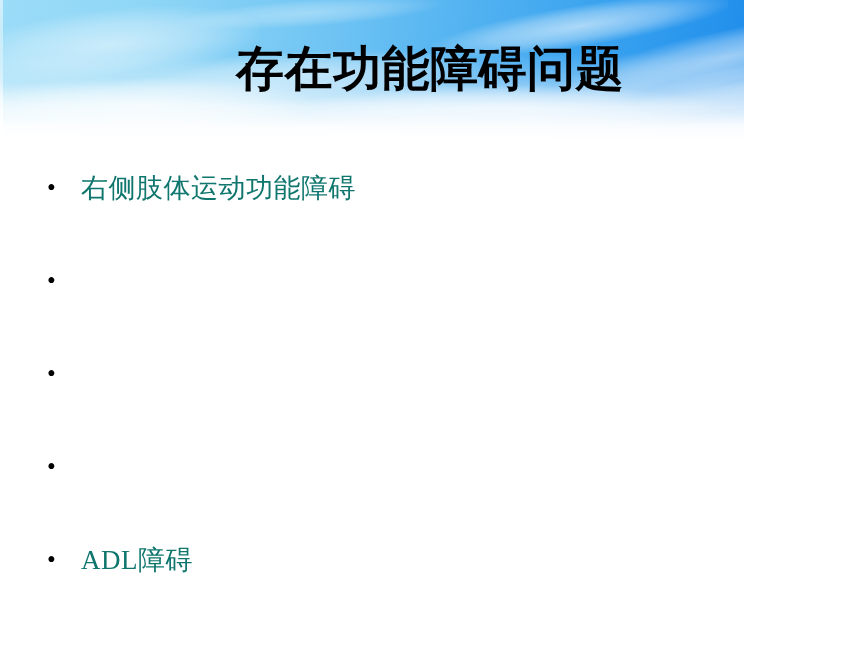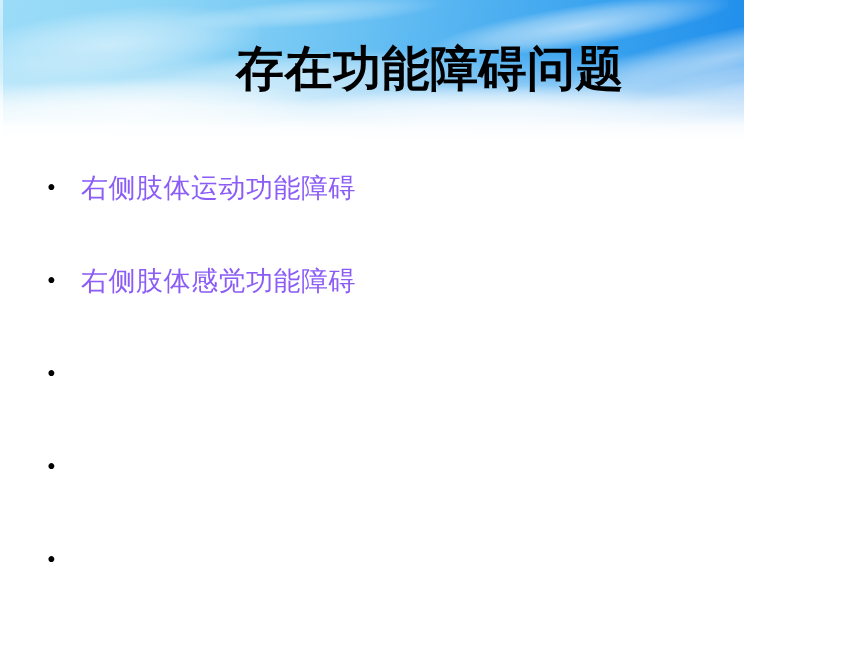--- a/index.html
+++ b/index.html
@@ -129,21 +129,21 @@
     color: #000000;
     text-align: left;
     padding-left: 3px;
   }
 
   .bullet-text {
     flex: 1 1 auto;
     font-family: "Liberation Serif", "DejaVu Serif", serif;
     font-size: 27px;
     line-height: 40px;
-    color: #8b5cf6;
+    color: #0f766e;
     letter-spacing: 0.5px;
     white-space: nowrap;
   }
 </style>
 </head>
 <body>
 
 <div id="slide">
 
   <div class="header-banner">
@@ -165,30 +165,30 @@
 
   <ul class="body-list">
 
     <li class="bullet-row">
       <span class="bullet-marker">•</span>
       <span class="bullet-text">右侧肢体运动功能障碍</span>
     </li>
 
     <li class="bullet-row">
       <span class="bullet-marker">•</span>
-      <span class="bullet-text">右侧肢体感觉功能障碍</span>
     </li>
 
     <li class="bullet-row">
       <span class="bullet-marker">•</span>
     </li>
 
     <li class="bullet-row">
       <span class="bullet-marker">•</span>
     </li>
 
     <li class="bullet-row">
       <span class="bullet-marker">•</span>
+      <span class="bullet-text">ADL障碍</span>
     </li>
 
   </ul>
 
 </div>
 
 </body></html>

